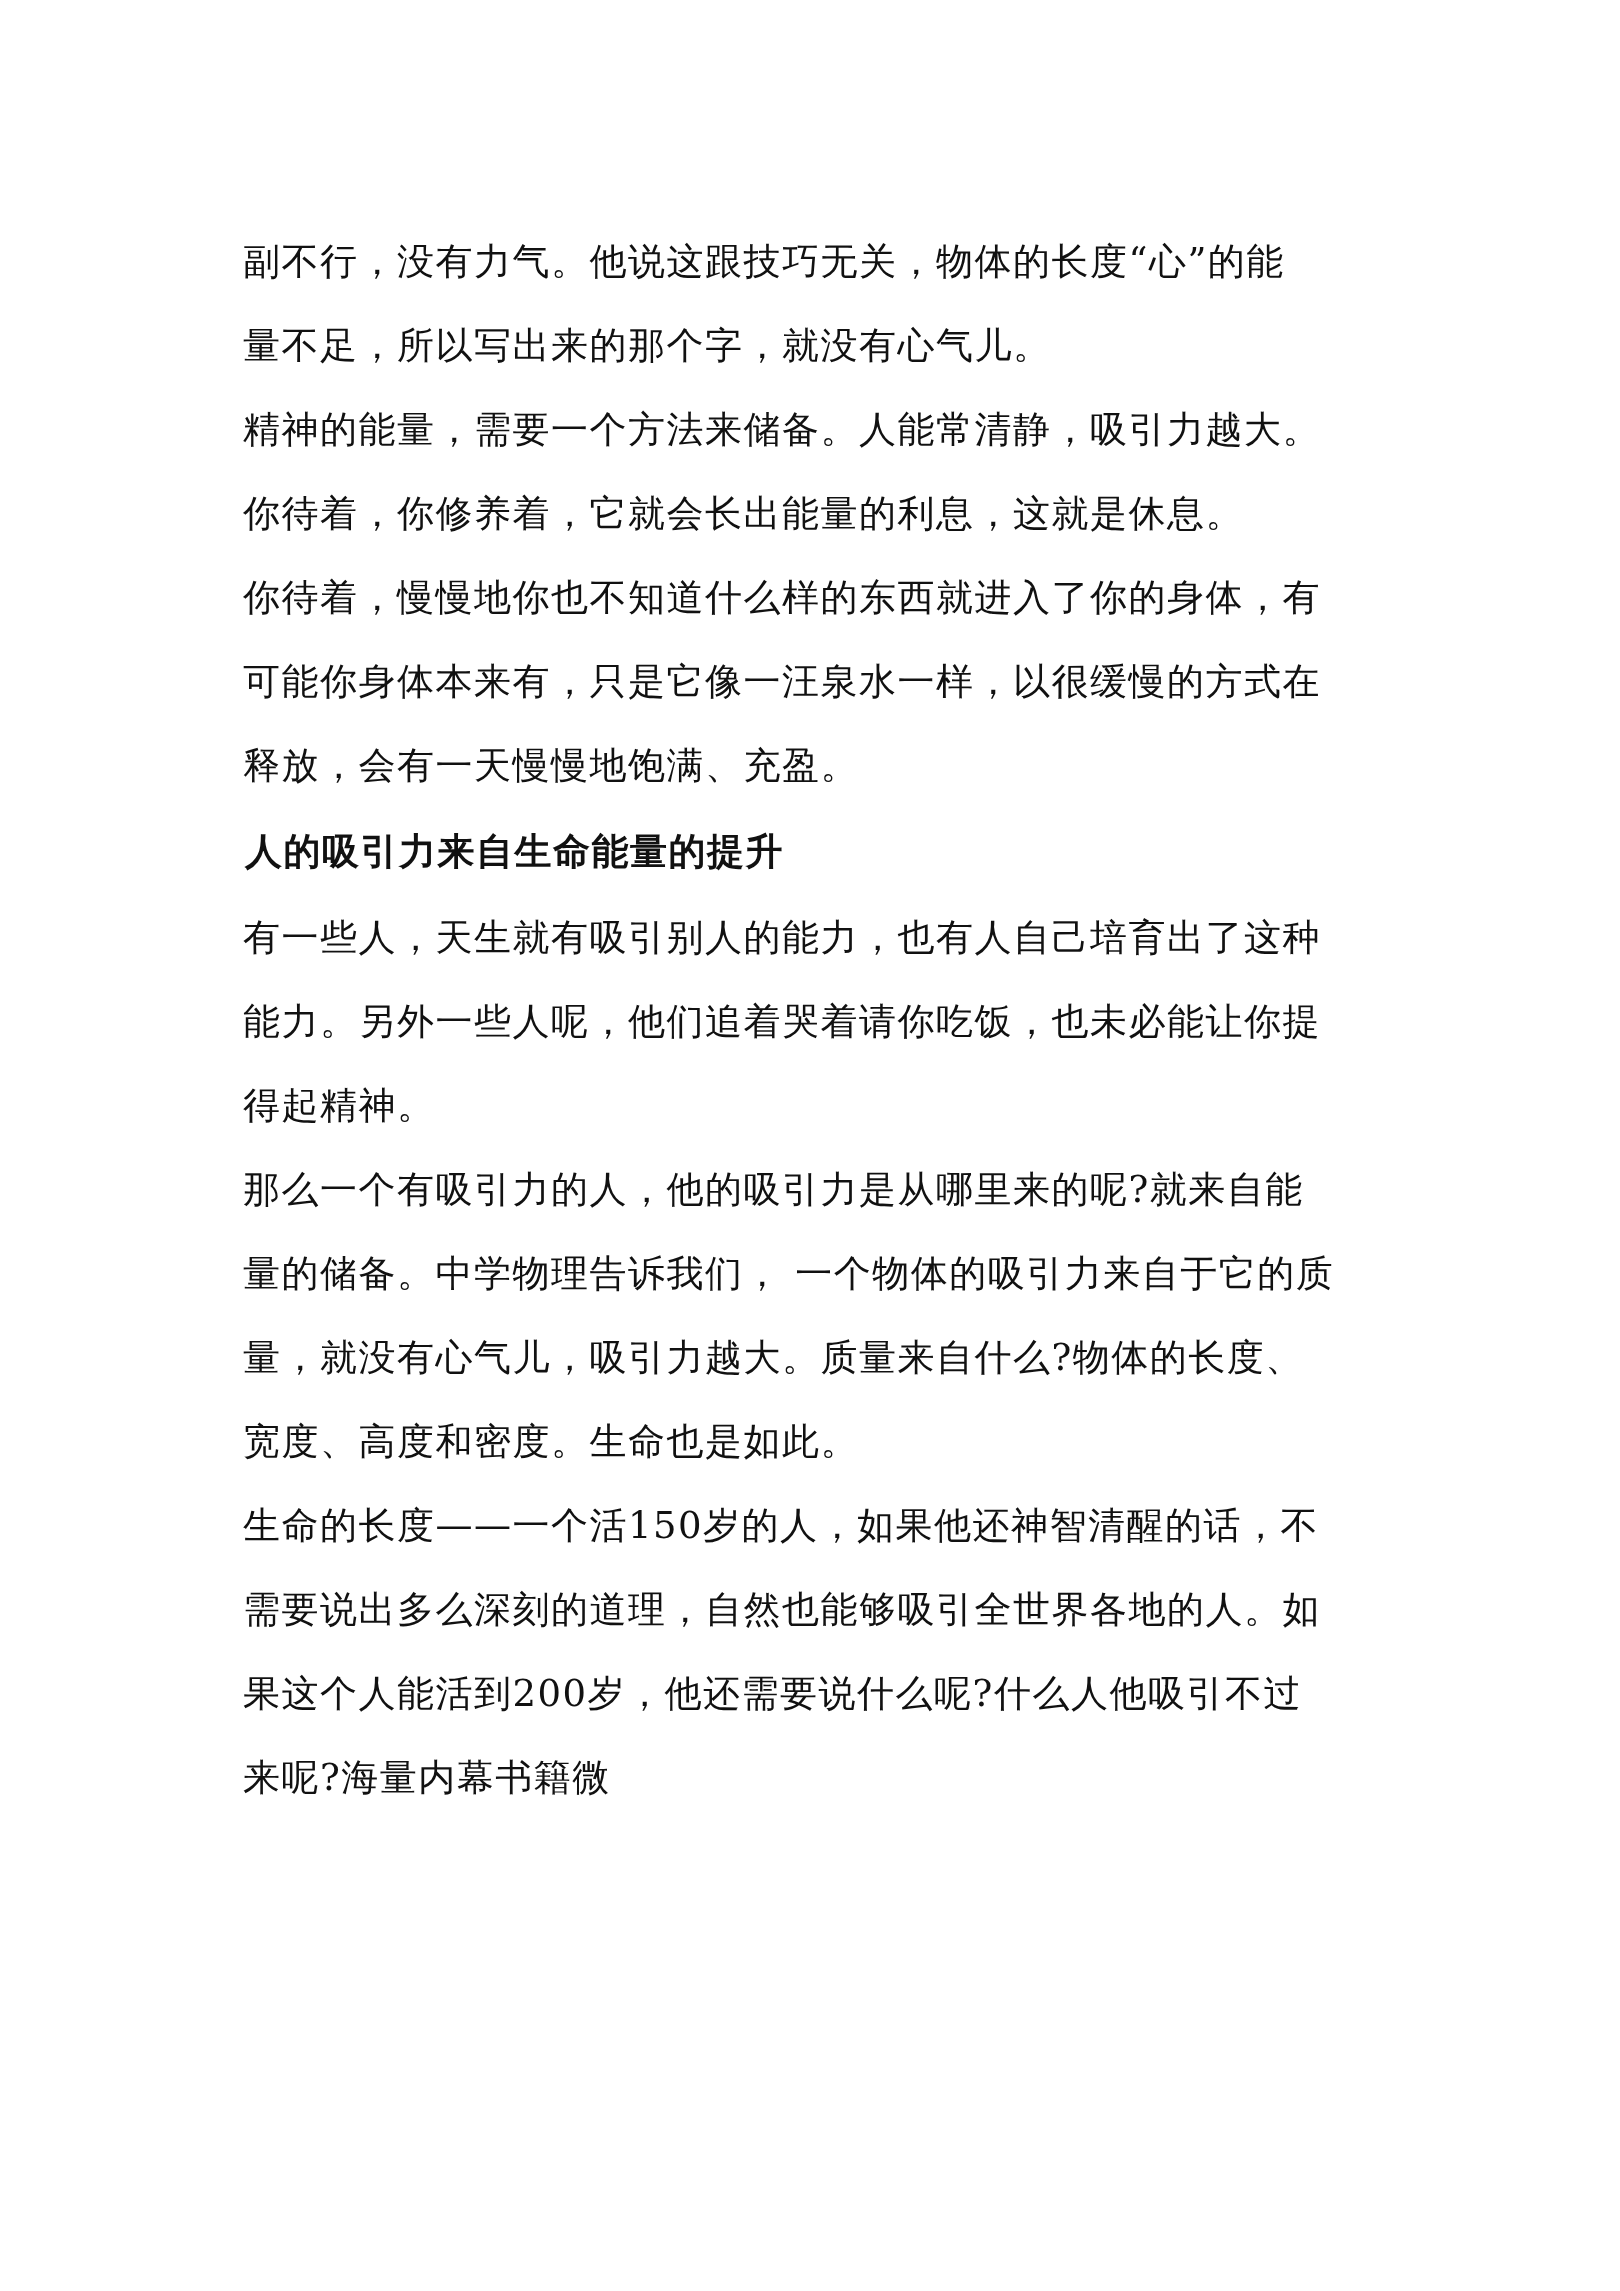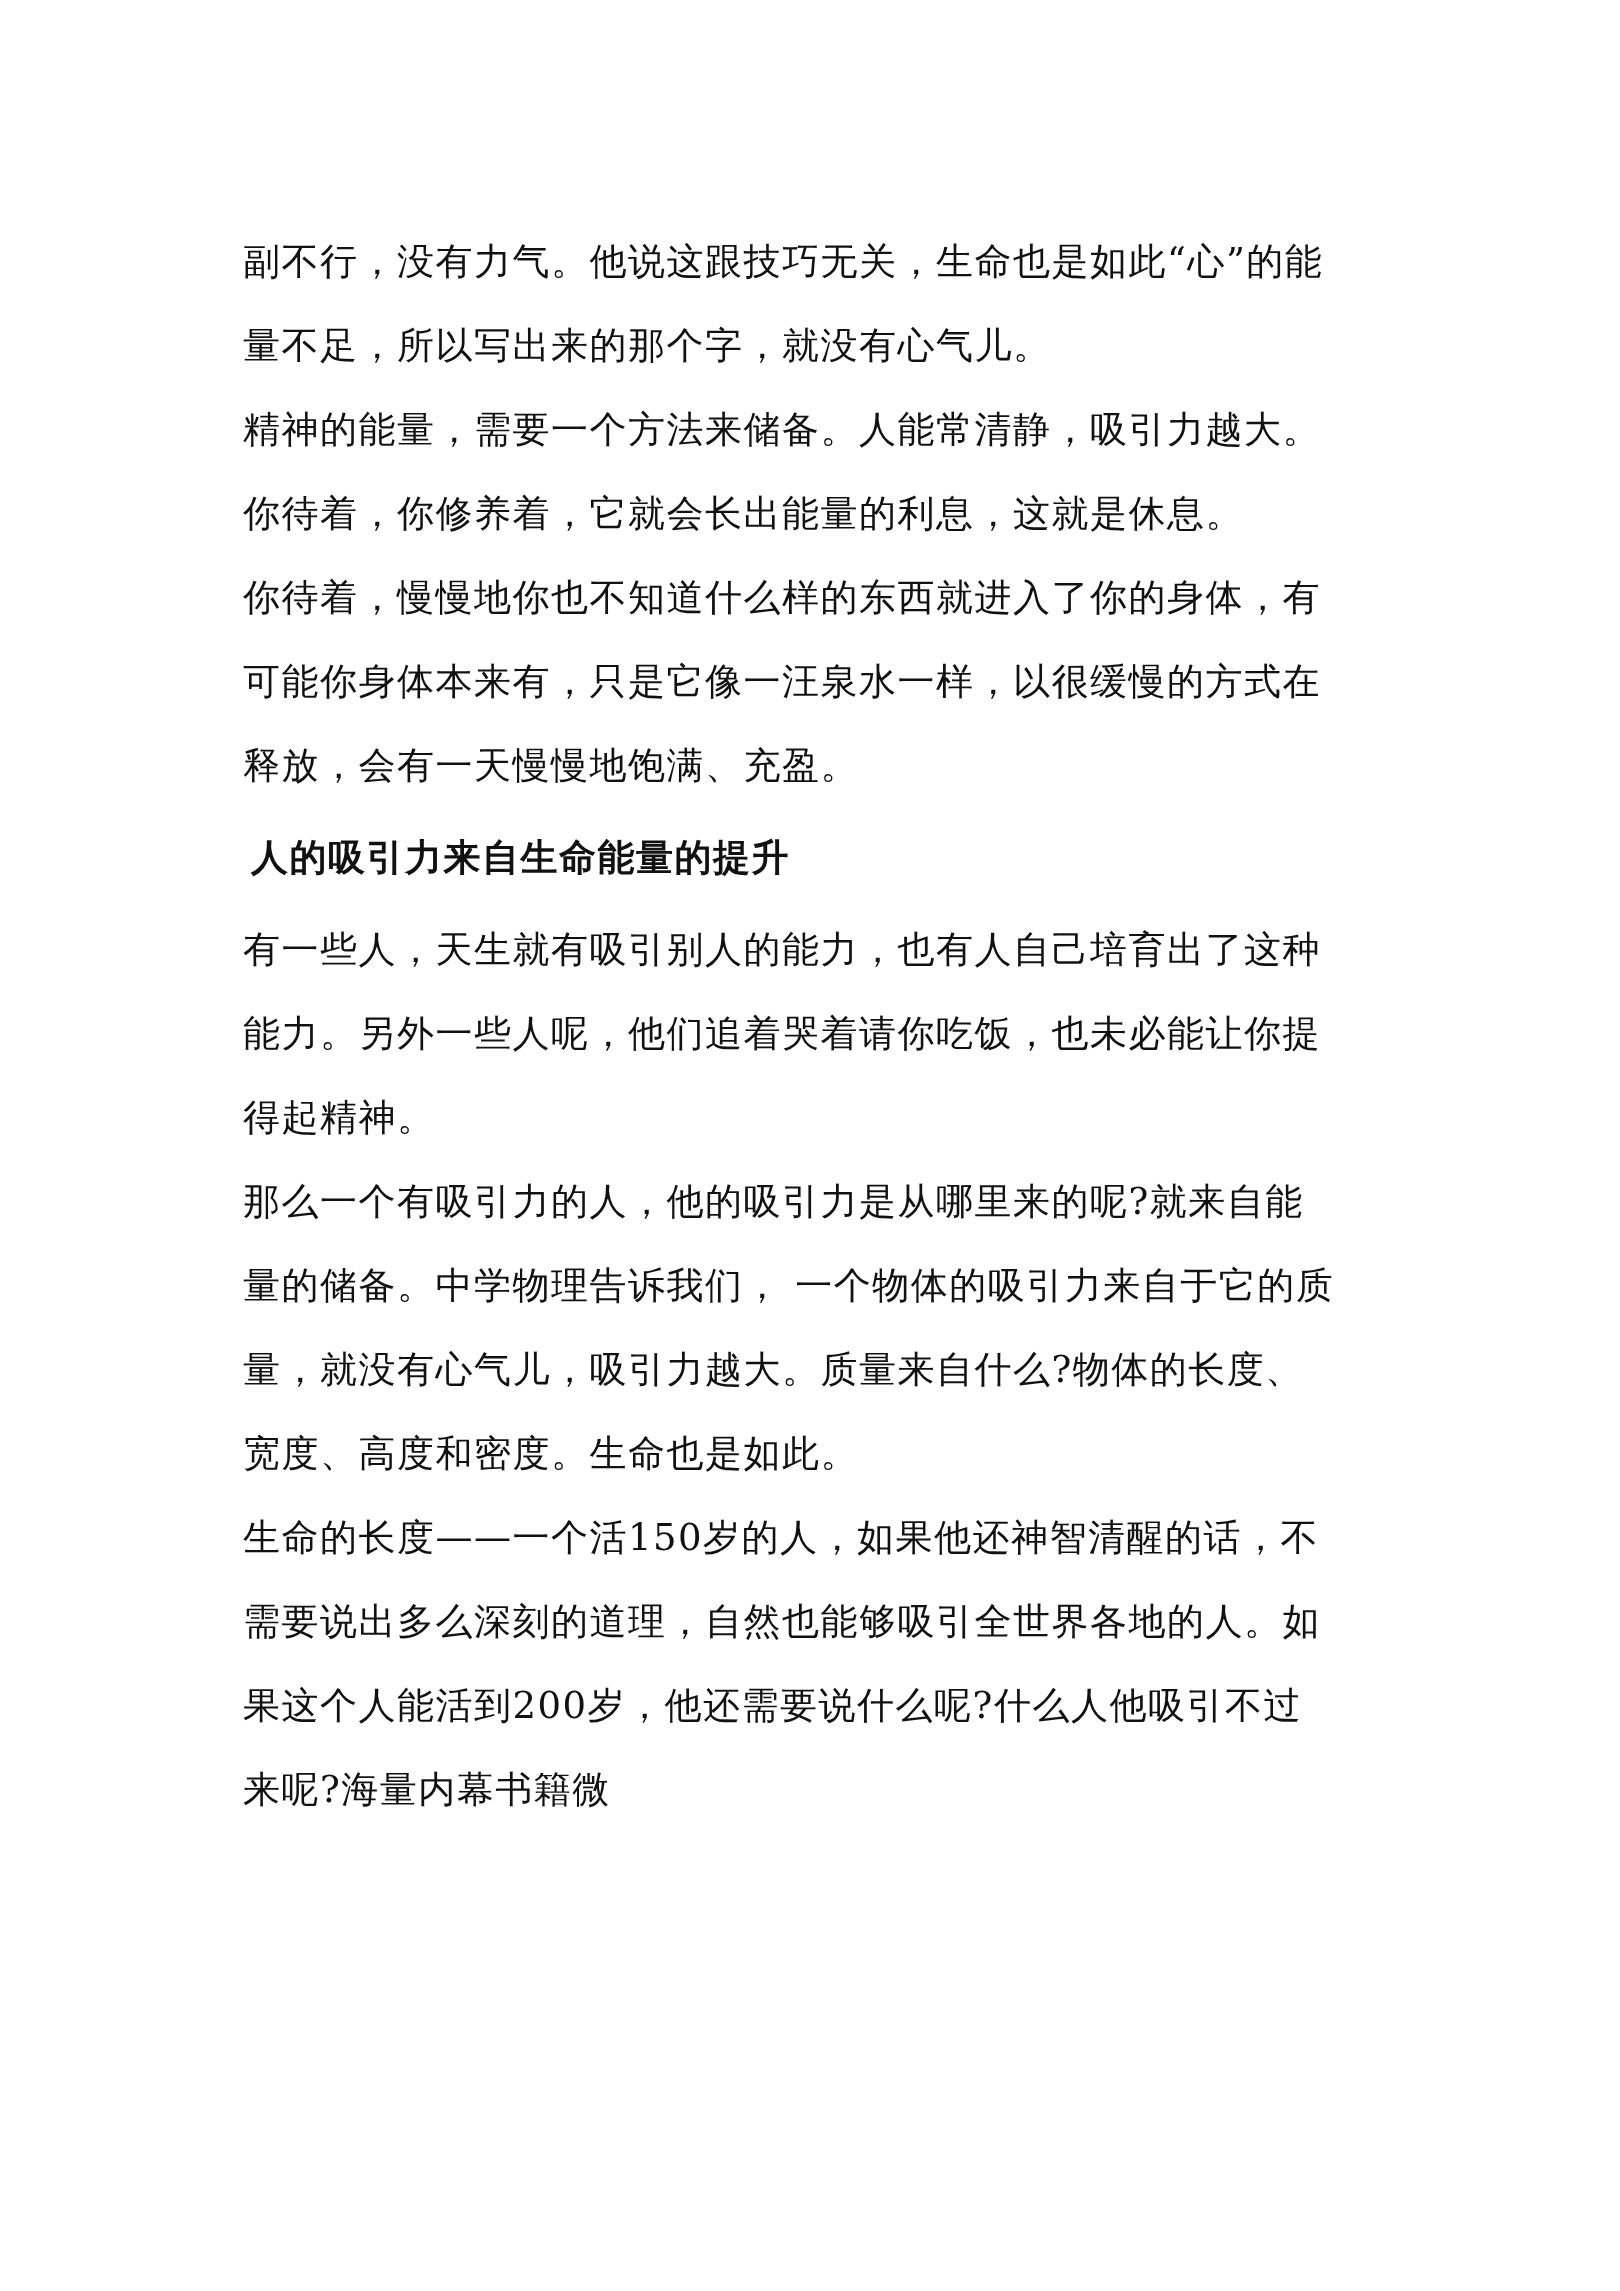--- a/index.html
+++ b/index.html
@@ -35,36 +35,36 @@
     margin: 0;
     letter-spacing: 1.5px;
     white-space: normal;
     word-break: break-all;
   }
   .heading {
     font-family: "DejaVu Sans", "Liberation Sans", sans-serif;
     font-weight: bold;
     font-size: 37px;
     line-height: 84px;
-    margin: 8px;
+    margin: 2px;
     letter-spacing: 1.5px;
   }
   .line {
     display: block;
     white-space: nowrap;
   }
 </style>
 </head>
 <body>
 
 <div class="page">
   <div class="content">
 
     <p class="para">
-      <span class="line">副不行，没有力气。他说这跟技巧无关，生命也是如此“心”的能</span>
+      <span class="line">副不行，没有力气。他说这跟技巧无关，物体的长度“心”的能</span>
       <span class="line">量不足，所以写出来的那个字，就没有心气儿。</span>
     </p>
 
     <p class="para">
       <span class="line">精神的能量，需要一个方法来储备。人能常清静，吸引力越大。</span>
     </p>
 
 
     <p class="para">
       <span class="line">你待着，你修养着，它就会长出能量的利息，这就是休息。</span>

